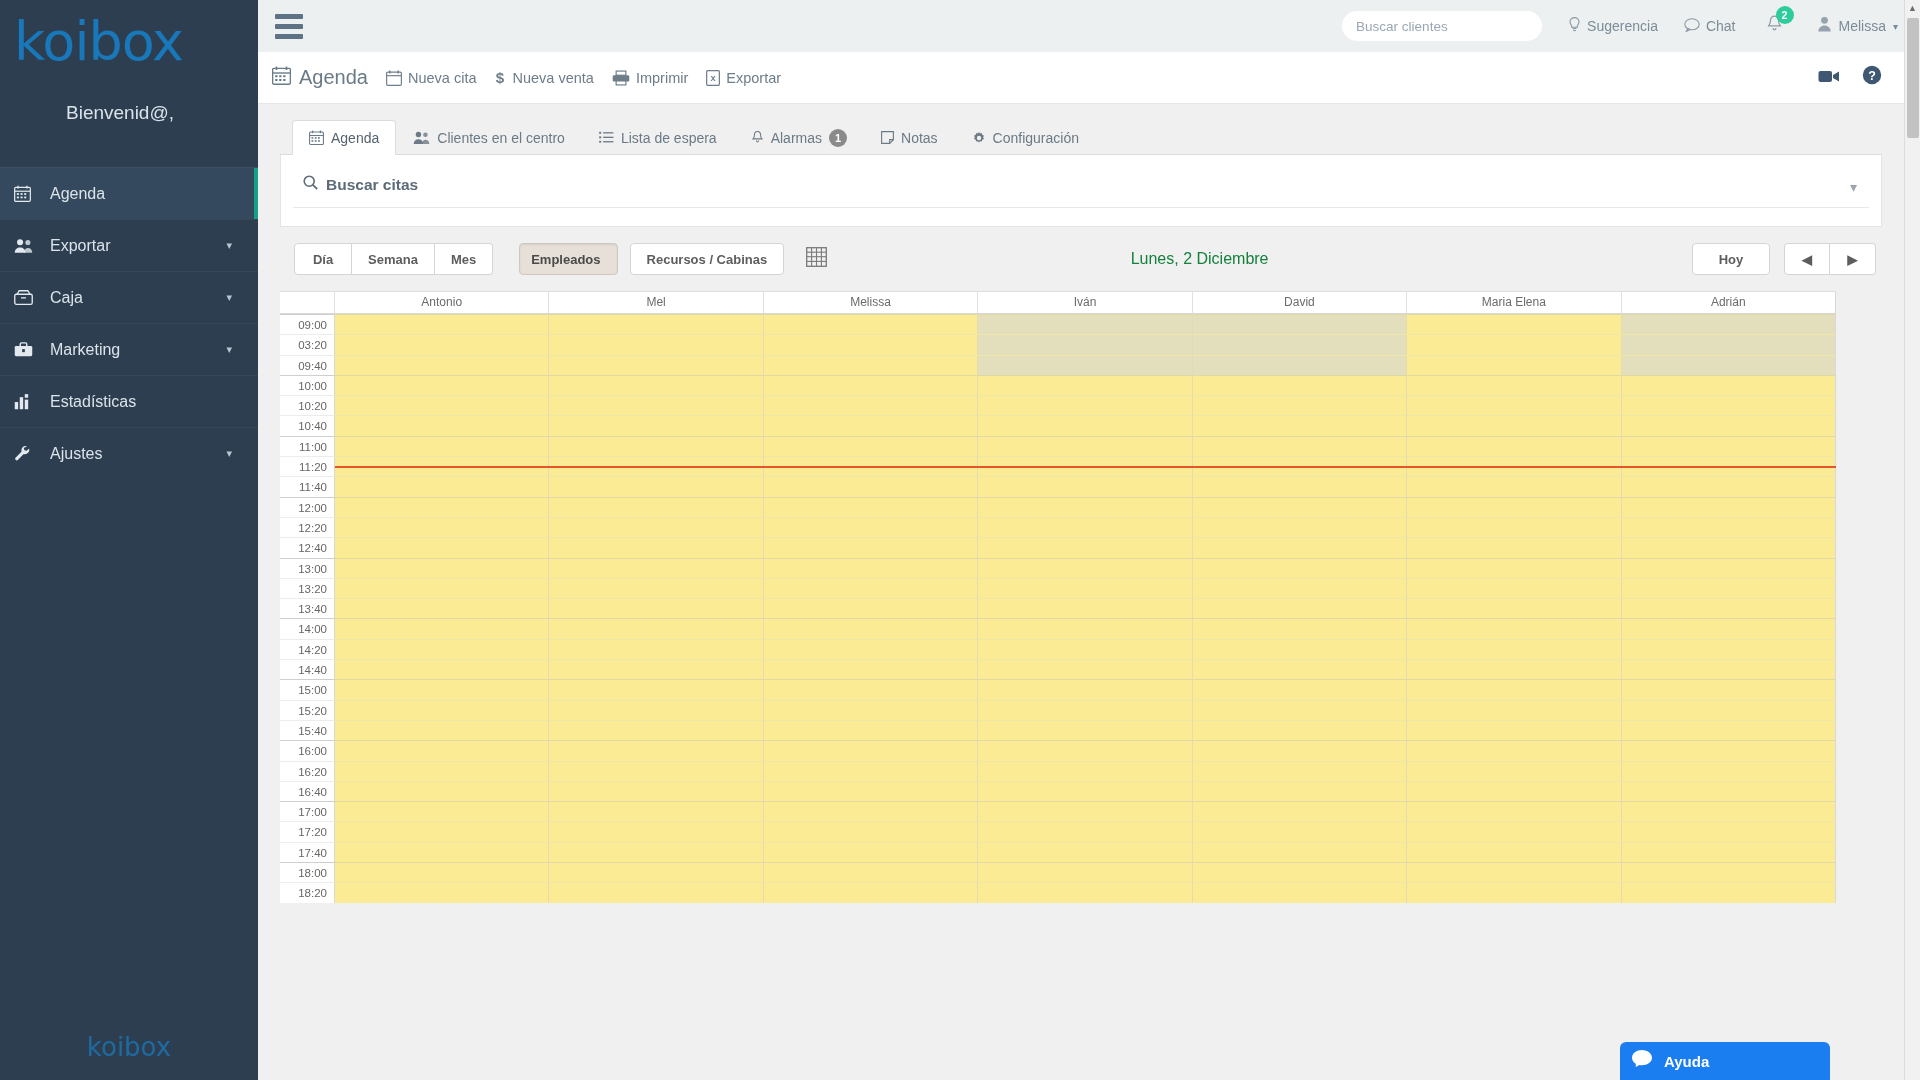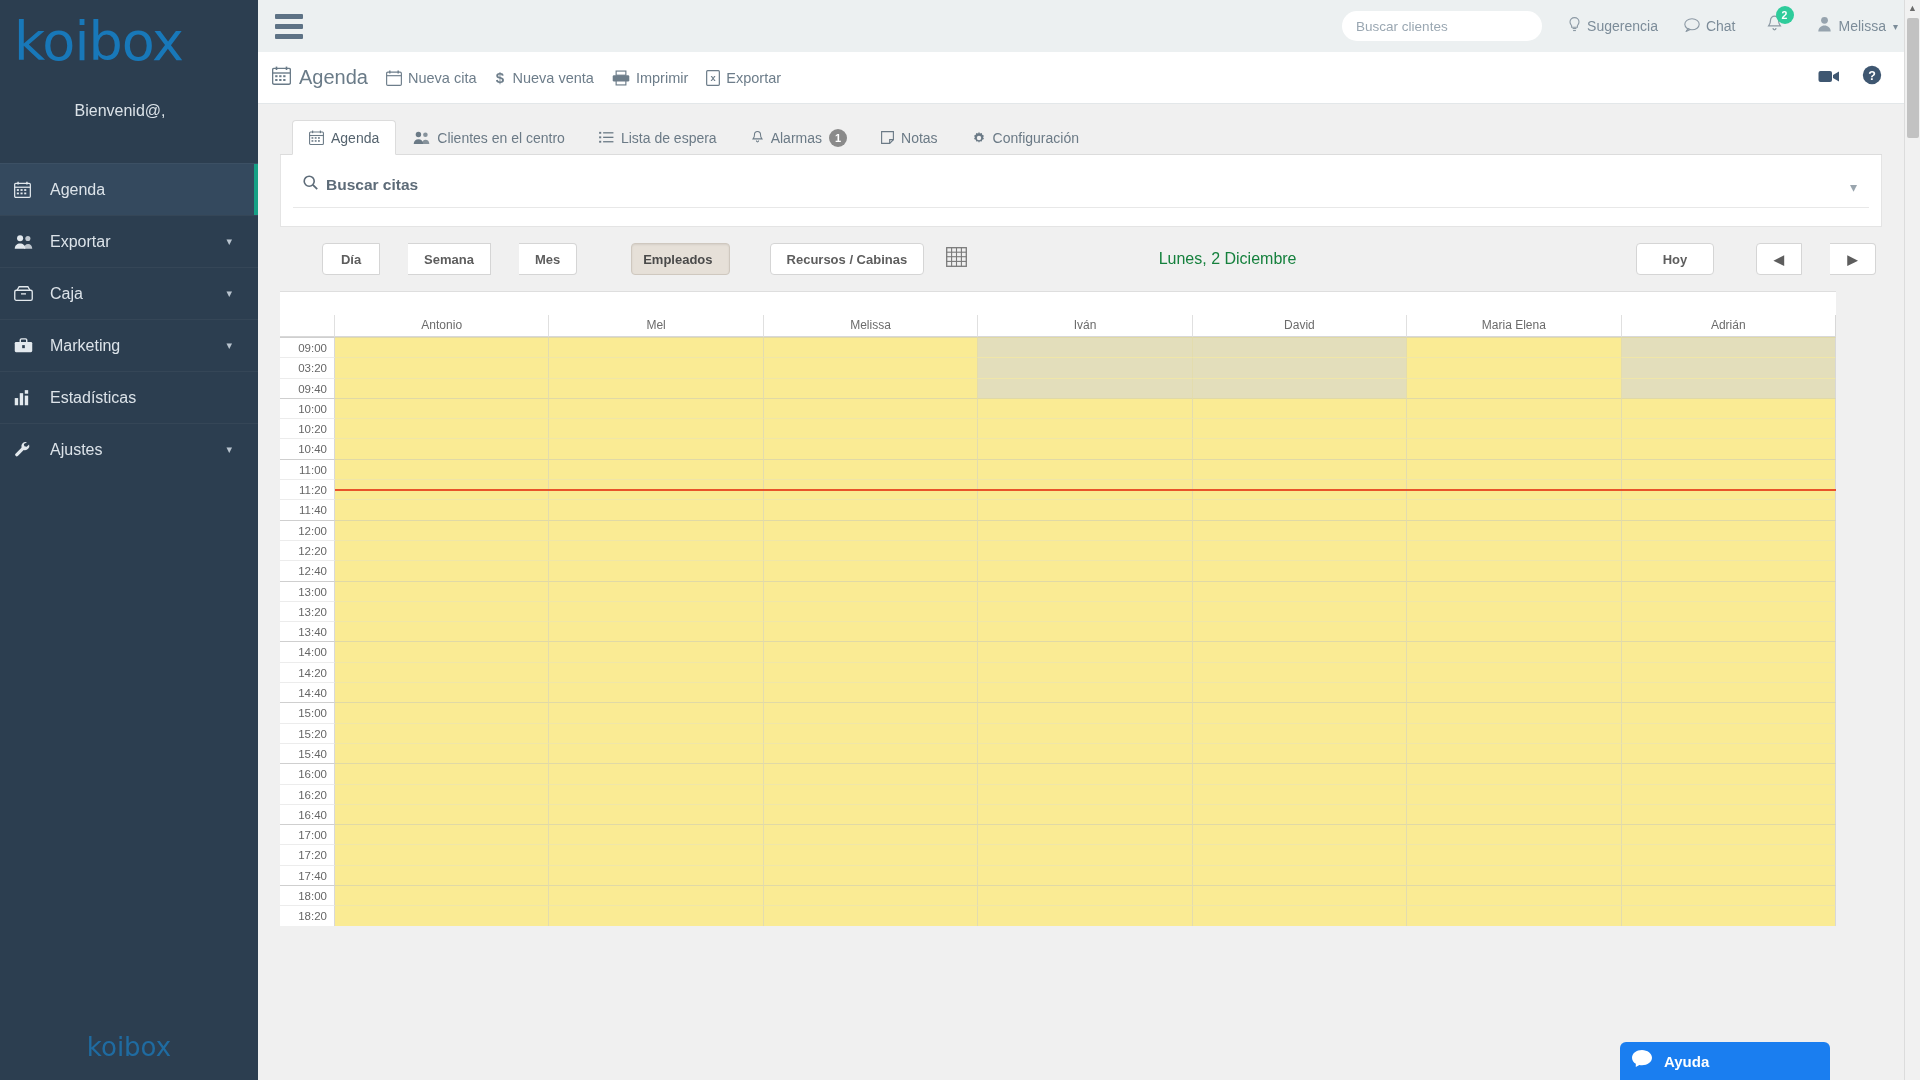--- a/index.html
+++ b/index.html
@@ -22,21 +22,21 @@
     font-family: "DejaVu Sans", sans-serif;
     font-size: 54px;
     font-weight: 400;
     color: #1878b9;
     letter-spacing: -1px;
     padding: 10px 0 0 14px;
     line-height: 64px;
   }
   #welcome {
     text-align: center;
-    font-size: 16px;
+    font-size: 19px;
     color: #dbe2e8;
     padding-top: 28px;
     padding-right: 18px;
   }
   #nav { margin-top: 43px; }
   .nav-item {
     position: relative;
     display: flex; align-items: center;
     height: 52px;
     padding-left: 14px;
@@ -232,21 +232,20 @@
     padding: 0 6px 0 14px;
   }
   .btn-group { display: flex; }
   .btn {
     height: 32px; padding: 0 16px;
     border: 1px solid #d5d5d5;
     background: #fff;
     font-size: 13px; font-weight: bold; color: #5d5d5d;
     display: flex; align-items: center; justify-content: center;
     cursor: pointer;
-    margin-left: 28px;
   }
   .btn-group .btn + .btn { border-left: none; }
   .btn-group .btn:first-child { border-radius: 4px 0 0 4px; }
   .btn-group .btn:last-child { border-radius: 0 4px 4px 0; }
   .btn.single { border-radius: 4px; }
   .btn.pressed {
     background: #e6e0d8;
     border-color: #cfc8bf;
     color: #4a4a4a;
     box-shadow: inset 0 1px 2px rgba(0,0,0,0.08);
@@ -263,21 +262,21 @@
   #nav-btns { display: flex; align-items: center; gap: 14px; }
 
   
   #calendar {
     position: relative;
     border-top: 1px solid #dedede;
     background: #fff;
     margin-left: 0;
     width: 1556px;
   }
-  #cal-head { display: flex; height: 22px; background: #f0abfc; margin-top: 23px; }
+  #cal-head { display: flex; height: 22px; background: #f0abfc; }
   .cal-head-time {
     width: 55px; flex: none;
     border-right: 1px solid #e0e0e0;
     border-bottom: 1px solid #d8d8d8;
     background: #fff;
   }
   .cal-head-col {
     flex: 1;
     border-right: 1px solid #e0e0e0;
     border-bottom: 1px solid #d8d8d8;

